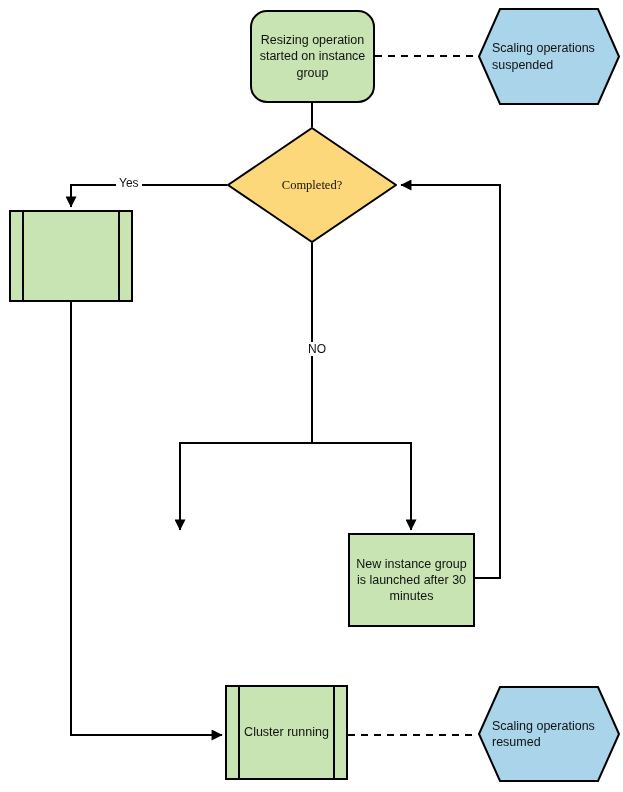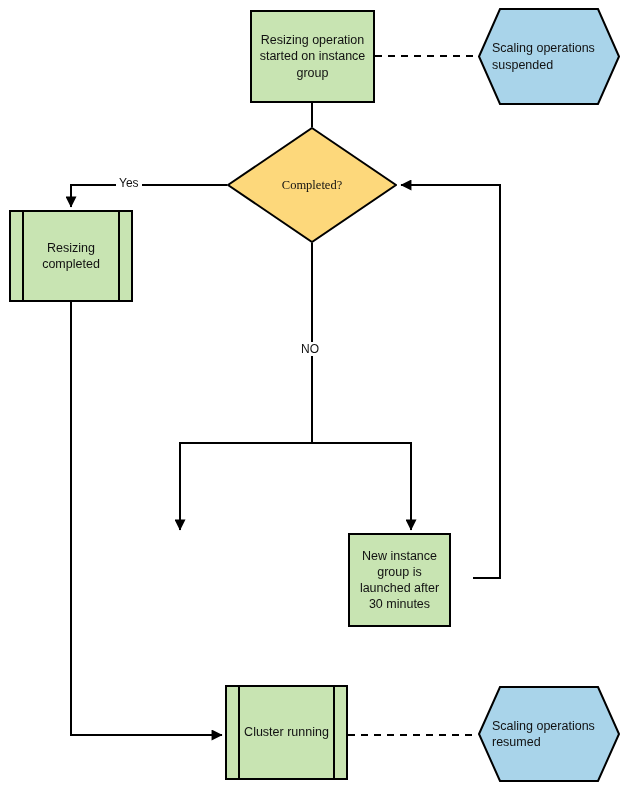--- a/index.html
+++ b/index.html
@@ -40,49 +40,48 @@
     <path class="ln dash" d="M375,56 H478"></path>
     <path class="ln" d="M227,185 H71 V207" marker-end="url(#arw)"></path>
     <path class="ln" d="M312,243 V443"></path>
     <path class="ln" d="M312,443 H180 V530" marker-end="url(#arw)"></path>
     <path class="ln" d="M312,443 H411 V530" marker-end="url(#arw)"></path>
     <path class="ln" d="M473,578 H500 V185 H401" marker-end="url(#arw)"></path>
     <path class="ln" d="M71,302 V735 H222" marker-end="url(#arw)"></path>
     <path class="ln dash" d="M348,735 H478"></path>
   </svg>
 
-  <div class="node rect green" style="left:250px;top:10px;width:125px;height:93px;padding:4px 6px;">
+  <div class="node rect green" style="left:250px;top:10px;width:125px;height:93px;padding:4px 6px;border-radius:17px;">
     <span>Resizing operation started on instance group</span>
   </div>
 
   <div class="node" style="left:478px;top:8px;width:142px;height:97px;">
     <svg class="shape-svg" viewBox="0 0 142 97" xmlns="http://www.w3.org/2000/svg">
       <polygon points="22,1 120,1 141,48.5 120,96 22,96 1,48.5" fill="#a9d4ea" stroke="#000" stroke-width="2"></polygon>
     </svg>
     <div class="shape-label">Scaling operations suspended</div>
   </div>
 
   <div class="node" style="left:227px;top:127px;width:170px;height:116px;font-family:Liberation Serif, serif;">
     <svg class="shape-svg" viewBox="0 0 170 116" xmlns="http://www.w3.org/2000/svg">
       <polygon points="85,1 169,58 85,115 1,58" fill="#fdd87b" stroke="#000" stroke-width="2"></polygon>
     </svg>
     <div class="shape-label">Completed?</div>
   </div>
 
   <span class="edge-label" style="left:116px;top:176px;">Yes</span>
-  <span class="edge-label" style="left:298px;top:342px;">NO</span>
+  <span class="edge-label" style="left:305px;top:342px;">NO</span>
 
   <div class="node predef" style="left:9px;top:210px;width:124px;height:92px;">
     <div class="bar bar-l"></div>
     <div class="bar bar-r"></div>
-    <span class="lbl">Resizing completed</span>
   </div>
 
 
-  <div class="node rect green" style="left:348px;top:533px;width:103px;height:94px;padding:4px 6px;">
+  <div class="node rect green" style="left:348px;top:533px;width:127px;height:94px;padding:4px 6px;">
     <span>New instance group is launched after 30 minutes</span>
   </div>
 
   <div class="node" style="left:478px;top:686px;width:142px;height:96px;">
     <svg class="shape-svg" viewBox="0 0 142 96" xmlns="http://www.w3.org/2000/svg">
       <polygon points="22,1 120,1 141,48 120,95 22,95 1,48" fill="#a9d4ea" stroke="#000" stroke-width="2"></polygon>
     </svg>
     <div class="shape-label">Scaling operations resumed</div>
   </div>
 

